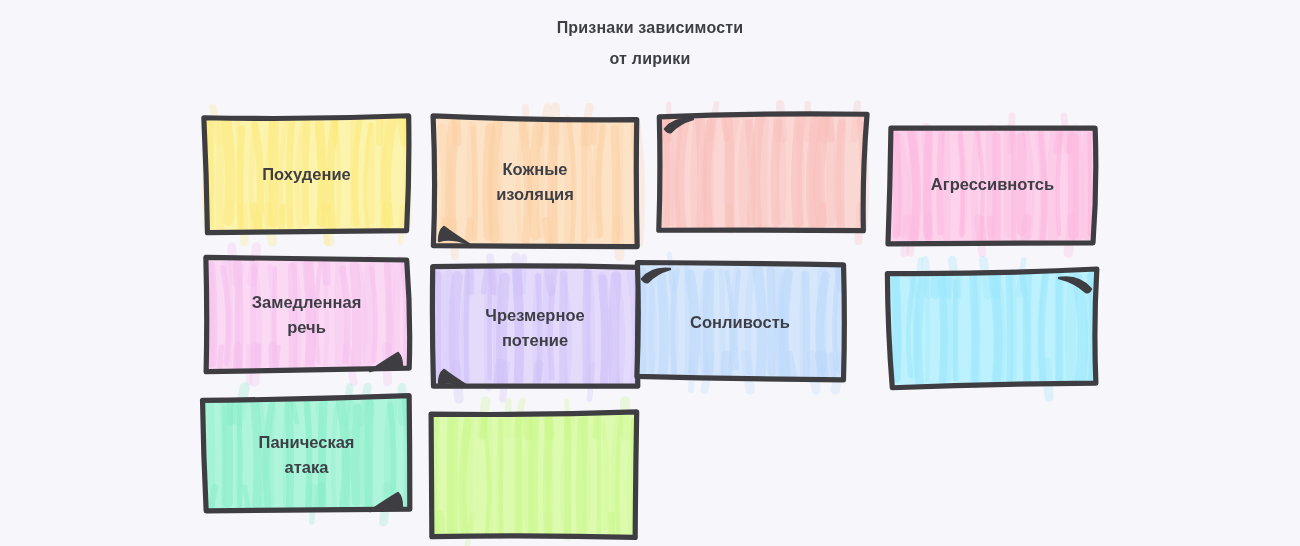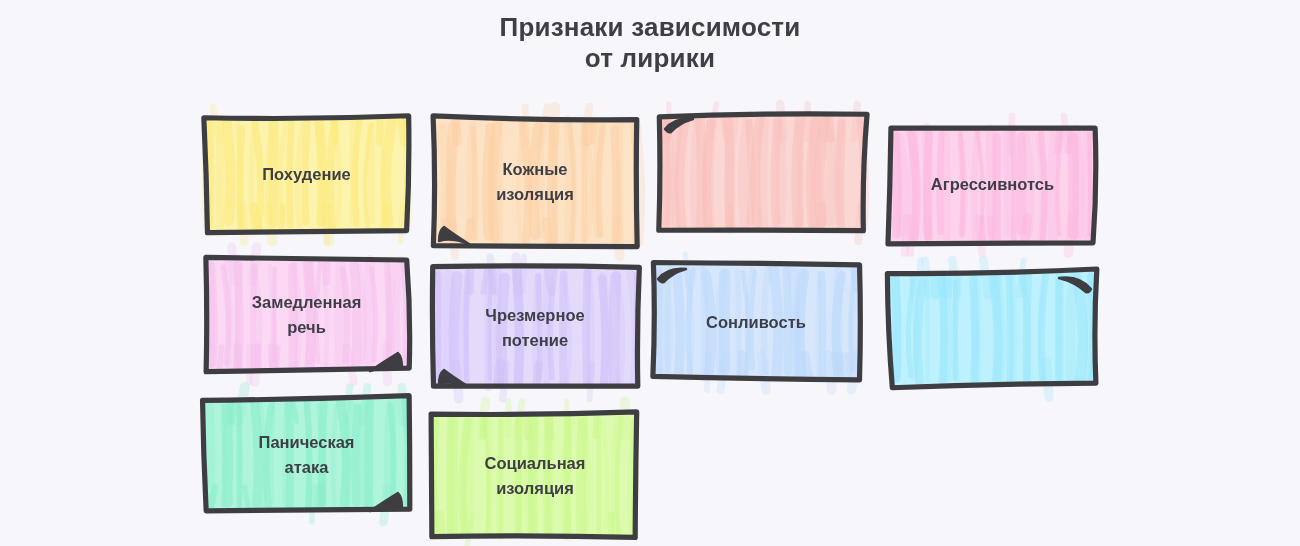--- a/index.html
+++ b/index.html
@@ -20,21 +20,21 @@
   #title-block {
     position: absolute;
     top: 12px;
     left: 0;
     width: 1300px;
     text-align: center;
     pointer-events: none;
   }
   #title-block .title-line {
     display: block;
-    font-size: 26px;
+    font-size: 16px;
     font-weight: bold;
     color: #3e3e46;
     line-height: 31px;
     letter-spacing: 0.2px;
   }
 
   
   #card-grid {
     position: absolute;
     top: 100px;
@@ -395,21 +395,21 @@
         <path d="M 158.5489805022953 133 L 161.39821070773178 98" stroke="#cfc0f7" stroke-width="5.863028291005321" stroke-linecap="round" fill="none" opacity="0.28"></path>
         <path d="M 84.96482408291195 -9 L 87.27699276860221 26" stroke="#cfc0f7" stroke-width="9.245443848049035" stroke-linecap="round" fill="none" opacity="0.28"></path>
         <path d="M 92.99829207439325 -9 L 91.45448213280179 26" stroke="#cfc0f7" stroke-width="6.1932754948793445" stroke-linecap="round" fill="none" opacity="0.28"></path>
         <path d="M 71.63195038911363 133 L 75.46373213343031 98" stroke="#cfc0f7" stroke-width="7.206598708362435" stroke-linecap="round" fill="none" opacity="0.28"></path>
        <path d="M 1.7248241318360669 0.6597683246538508 Q 106.42718398360448 -1.1788935190503254 208.3367110742576 1.2942911321064456 Q 205.70269226487434 61.426008816695685 206.79124029777887 120.05904177023476 Q 106.08652855956643 120.32134583700936 2.494067618047848 120.18491754067 Q 0.8074192495103487 59.48931165697177 1.7248241318360669 0.6597683246538508 Z" fill="none" stroke="#3e3e42" stroke-width="5.2" stroke-linejoin="round" stroke-linecap="round"></path>
        <path d="M 8 118 Q 20 114 38 121 Q 22 111 13 104 Q 8 108 8 118 Z" fill="#3e3e42" stroke="#3e3e42" stroke-width="2.4" stroke-linejoin="round"></path>
      </svg>
      <span class="card-label">Чрезмерное
 потение</span>
     </div>
-    <div class="card" style="left: 652px; top: 163px; width: 208px; height: 118px;">
+    <div class="card" style="left: 636px; top: 163px; width: 208px; height: 118px;">
       <svg class="card-svg" viewBox="0 0 208 118" preserveAspectRatio="none">
        <defs>
          <clipPath id="clip-6">
             <path d="M 1.393172280988074 -0.4835805630485992 Q 104.13414399628819 0.07617183461261445 207.5432030978671 1.826541536755394 Q 209.16844312898976 59.87629347104812 207.50050045858808 116.95587446035351 Q 105.11859138860092 115.95805195297069 0.8806845379447623 113.40998393629852 Q 3.411981611641022 56.09984431530174 1.393172280988074 -0.4835805630485992 Z"></path>
           </clipPath>
        </defs>
        <path d="M 1.393172280988074 -0.4835805630485992 Q 104.13414399628819 0.07617183461261445 207.5432030978671 1.826541536755394 Q 209.16844312898976 59.87629347104812 207.50050045858808 116.95587446035351 Q 105.11859138860092 115.95805195297069 0.8806845379447623 113.40998393629852 Q 3.411981611641022 56.09984431530174 1.393172280988074 -0.4835805630485992 Z" fill="#d6e7fc"></path>
        <g clip-path="url(#clip-6)">
           <path d="M 6.131569380733708 8.146188200815232 Q 6.4239457823641715 59 6.2339011213043705 109.85381179918477" stroke="#bcd8fa" stroke-width="7.602331740570662" stroke-linecap="round" fill="none" opacity="0.55"></path>
           <path d="M 25.004261771949434 11.847116266515513 Q 30.149859743081226 61.99982300061856 26.80522106184556 112.15252973472161" stroke="#bcd8fa" stroke-width="9.665330744113817" stroke-linecap="round" fill="none" opacity="0.55"></path>
@@ -605,16 +605,14 @@
         <path d="M 202.72762415163743 9.542766833554197 Q 195.5777253007982 68.25504978855679 200.2251595538437 126.96733274355938" stroke="#c9f88a" stroke-width="4.681632135115024" stroke-linecap="round" fill="none" opacity="0.28"></path>
         <path d="M 54.65882716808119 -9 L 50.460832995369856 26" stroke="#c9f88a" stroke-width="9.265214479928545" stroke-linecap="round" fill="none" opacity="0.28"></path>
         <path d="M 193.849844280252 -9 L 194.70804329760222 26" stroke="#c9f88a" stroke-width="9.741881047921197" stroke-linecap="round" fill="none" opacity="0.28"></path>
         <path d="M 77.38362956143101 -9 L 77.59463037397654 26" stroke="#c9f88a" stroke-width="6.087844502835651" stroke-linecap="round" fill="none" opacity="0.28"></path>
         <path d="M 135.7881450886489 -9 L 136.55131388423615 26" stroke="#c9f88a" stroke-width="5.021925676737737" stroke-linecap="round" fill="none" opacity="0.28"></path>
         <path d="M 35.36445130658103 140 L 41.94730101444293 105" stroke="#c9f88a" stroke-width="5.261914260709091" stroke-linecap="round" fill="none" opacity="0.28"></path>
         <path d="M 91.09433522308245 -9 L 84.65743778372416 26" stroke="#c9f88a" stroke-width="6.590312821001589" stroke-linecap="round" fill="none" opacity="0.28"></path>
        <path d="M 0.10131879169493918 4.063082882716845 Q 102.03425667409338 5.61691387472456 205.6943050828344 1.7979612126888243 Q 204.54936956003678 63.953317192727994 204.19060319597628 127.37320982319652 Q 103.98864651990078 124.68562992463121 0.8705734004353871 126.61384052220383 Q 0.3563061714216019 65.15514523411912 0.10131879169493918 4.063082882716845 Z" fill="none" stroke="#3e3e42" stroke-width="5.2" stroke-linejoin="round" stroke-linecap="round"></path>
 
      </svg>
-     <span class="card-label">Социальная
-изоляция</span>
     </div>
   </div>
 
 </body></html>

